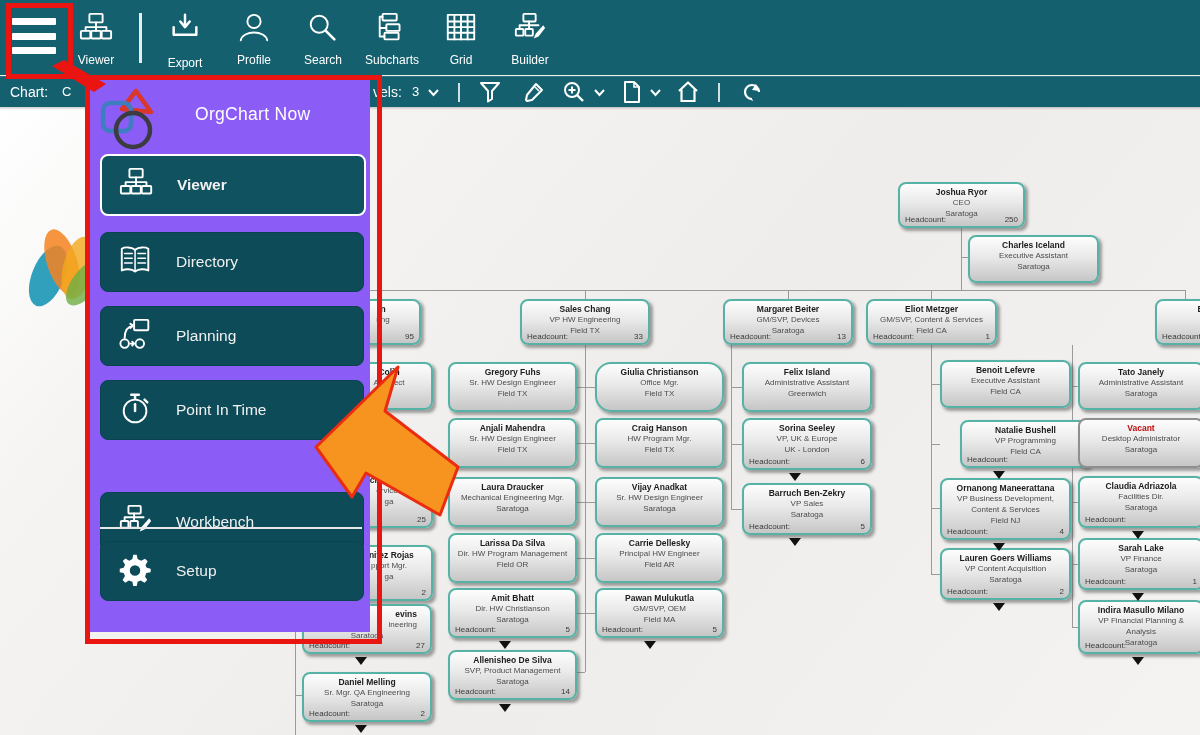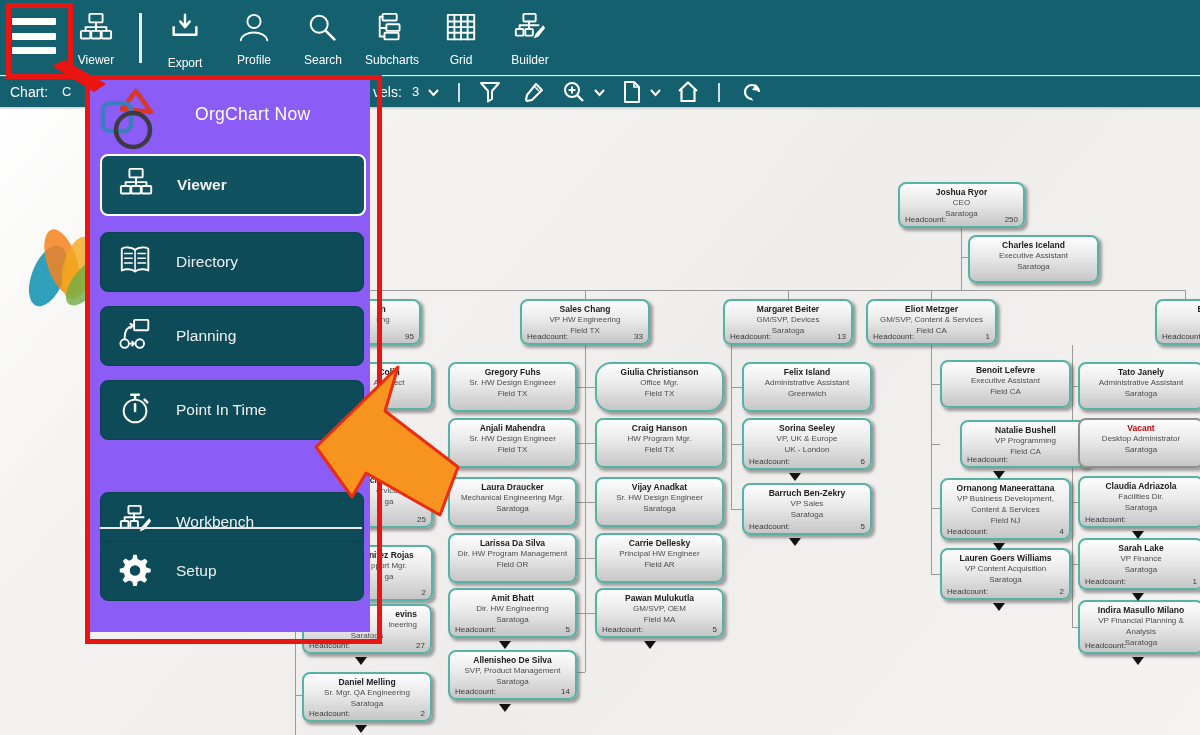--- a/index.html
+++ b/index.html
@@ -224,21 +224,21 @@
           <div class="tl">Mechanical Engineering Mgr.</div>
           <div class="lc">Saratoga</div>
         </div>
         <div class="node" style="left: 448px; top: 427px; width: 129px; height: 50px;">
           <div class="nm">Larissa Da Silva</div>
           <div class="tl">Dir. HW Program Management</div>
           <div class="lc">Field OR</div>
         </div>
         <div class="node" style="left: 448px; top: 482px; width: 129px; height: 50px;">
           <div class="nm">Amit Bhatt</div>
-          <div class="tl">Dir. HW Engineering</div>
+          <div class="tl">Dir. HW Christianson</div>
           <div class="lc">Saratoga</div>
           <div class="hc">
             <span>Headcount:</span>
             <span>5</span>
           </div>
         </div>
         <div class="node" style="left: 448px; top: 544px; width: 129px; height: 50px;">
           <div class="nm">Allenisheo De Silva</div>
           <div class="tl">SVP, Product Management</div>
           <div class="lc">Saratoga</div>

